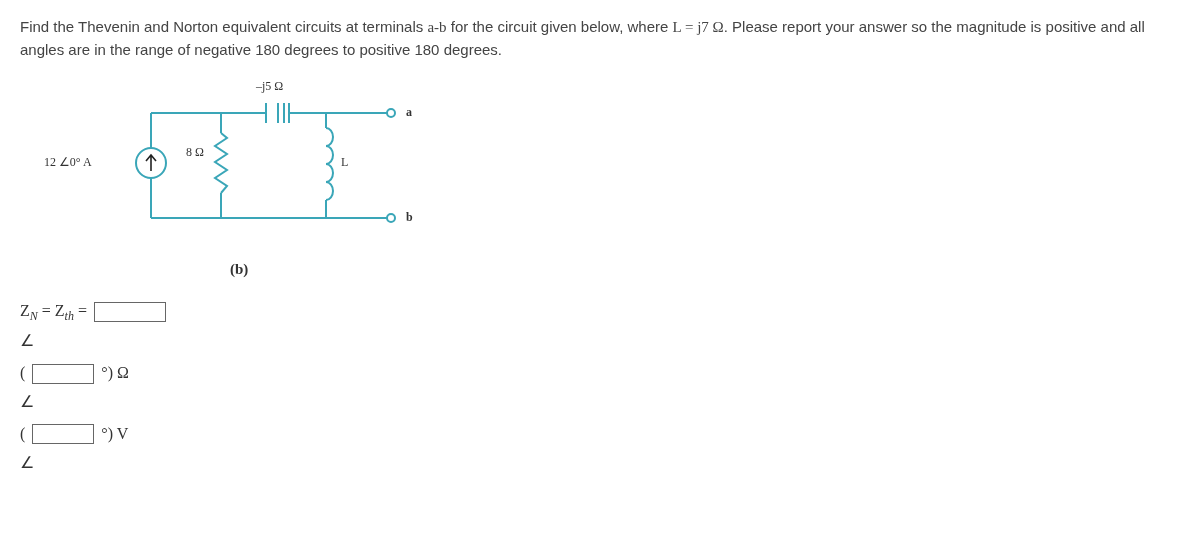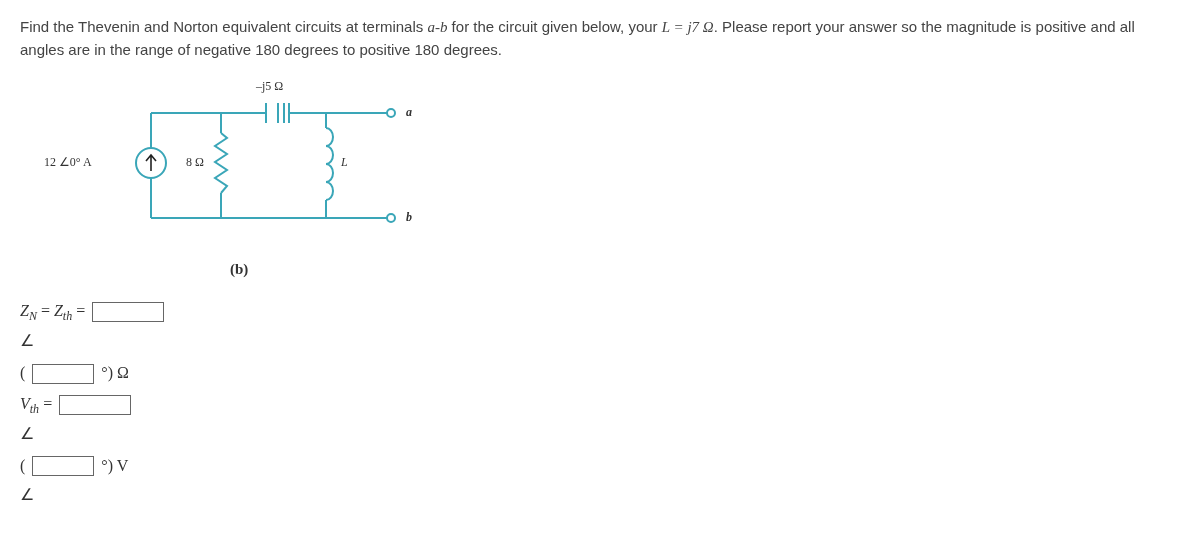--- a/index.html
+++ b/index.html
@@ -10,21 +10,21 @@
       padding: 16px 20px;
       width: 1201px;
       background: #fff;
     }
     .problem-text {
       font-size: 15px;
       line-height: 1.5;
       margin-bottom: 12px;
       color: #444;
     }
-    .italic-var { font-style: italic; font-family: "Times New Roman", serif; text-align: right; }
+    .italic-var { font-family: "Times New Roman", serif; text-align: right; }
     .circuit-area {
       position: relative;
       width: 420px;
       height: 180px;
       margin-bottom: 8px;
       margin-left: 6px;
     }
     .circuit-area svg { position: absolute; left: 0; top: 0; }
     .circuit-label {
       position: absolute;
@@ -62,21 +62,21 @@
       background: #fff;
       font-size: 14px;
       padding: 0 2px;
     }
     .angle-sym { position: relative; top:-2px; }
   </style>
 </head>
 <body>
 
 <div class="problem-text">
-  <span>Find the Thevenin and Norton equivalent circuits at terminals </span><span class="italic-var">a-b</span><span> for the circuit given below, your </span><span class="italic-var">L = j7 Ω</span><span>. Please report your answer so the magnitude is positive and all angles are in the range of negative 180 degrees to positive 180 degrees.</span>
+  <span>Find the Thevenin and Norton equivalent circuits at terminals </span><span class="italic-var">a-b</span><span> for the circuit given below, where </span><span class="italic-var">L = j7 Ω</span><span>. Please report your answer so the magnitude is positive and all angles are in the range of negative 180 degrees to positive 180 degrees.</span>
 </div>
 
 <div class="circuit-area">
   <svg width="420" height="180" viewBox="0 0 420 180">
 
     <g stroke="#3aa6b8" stroke-width="2" fill="none">
 
       <line x1="125" y1="40" x2="240" y2="40"></line>
       <line x1="263" y1="40" x2="365" y2="40"></line>
 
@@ -102,21 +102,21 @@
       <line x1="252" y1="30" x2="252" y2="50"></line>
       <line x1="258" y1="30" x2="258" y2="50"></line>
       <line x1="263" y1="30" x2="263" y2="50"></line>
     </g>
 
     <circle cx="365" cy="40" r="4" stroke="#3aa6b8" stroke-width="2" fill="#fff"></circle>
     <circle cx="365" cy="145" r="4" stroke="#3aa6b8" stroke-width="2" fill="#fff"></circle>
   </svg>
   <div class="circuit-label" style="left:230px; top:6px;">–j5 Ω</div>
   <div class="circuit-label" style="left:18px; top:82px;">12 ∠0° A</div>
-  <div class="circuit-label" style="left:160px; top:82px;">8 Ω</div>
+  <div class="circuit-label" style="left:160px; top:72px;">8 Ω</div>
   <div class="circuit-label italic-var" style="left:315px; top:82px;">L</div>
   <div class="circuit-label italic-var" style="left:380px; top:32px; font-weight:bold;">a</div>
   <div class="circuit-label italic-var" style="left:380px; top:137px; font-weight:bold;">b</div>
 </div>
 
 <div class="fig-caption">(b)</div>
 
 <div class="answers">
 
   <div class="ans-line">
@@ -128,26 +128,20 @@
   <div class="ans-line">
     <span class="angle-sym">∠</span>
   </div>
   <div class="ans-line">
     <span>(</span>
     <input class="input-box-sm" type="text" style="">
     <span>°) Ω</span>
   </div>
 
   <div class="ans-line">
-    <span>
-      <span class="italic-var">V</span><span class="sub">th</span> =
-    </span>
-    <input class="input-box" type="text" style="">
-  </div>
-  <div class="ans-line">
     <span class="angle-sym">∠</span>
   </div>
   <div class="ans-line">
     <span>(</span>
     <input class="input-box-sm" type="text" style="">
     <span>°) V</span>
   </div>
 
   <div class="ans-line">
     <span class="angle-sym">∠</span>

